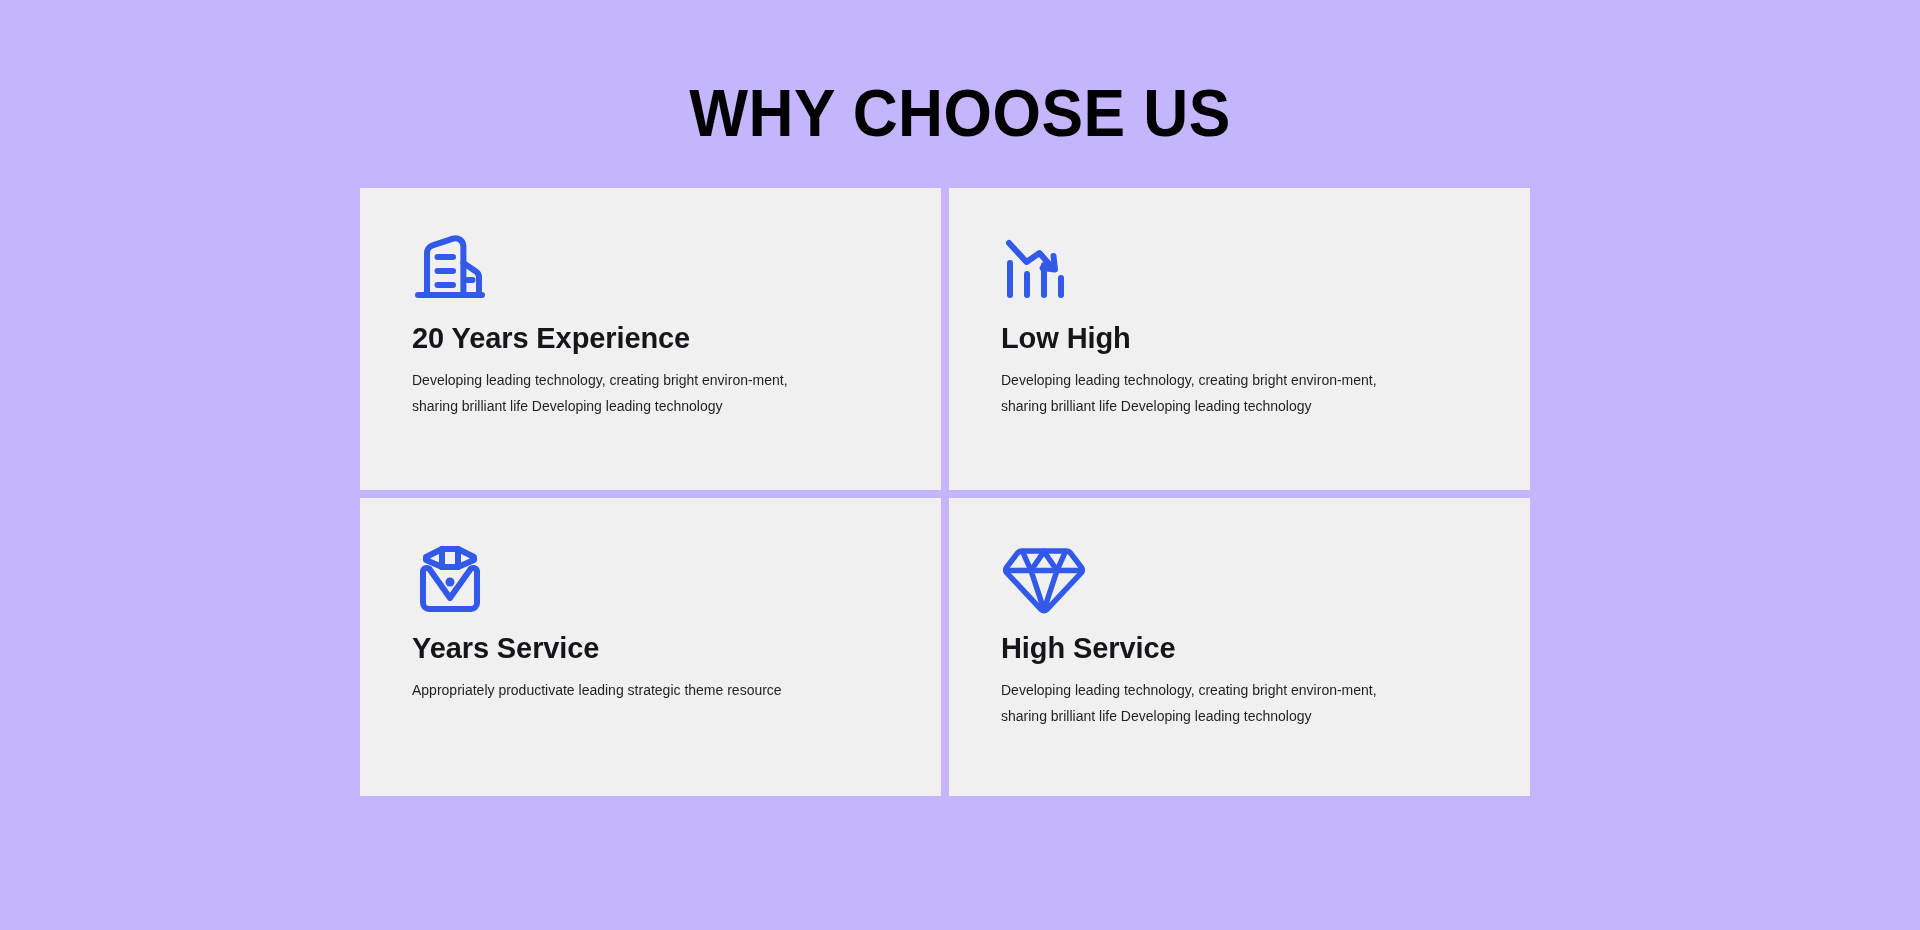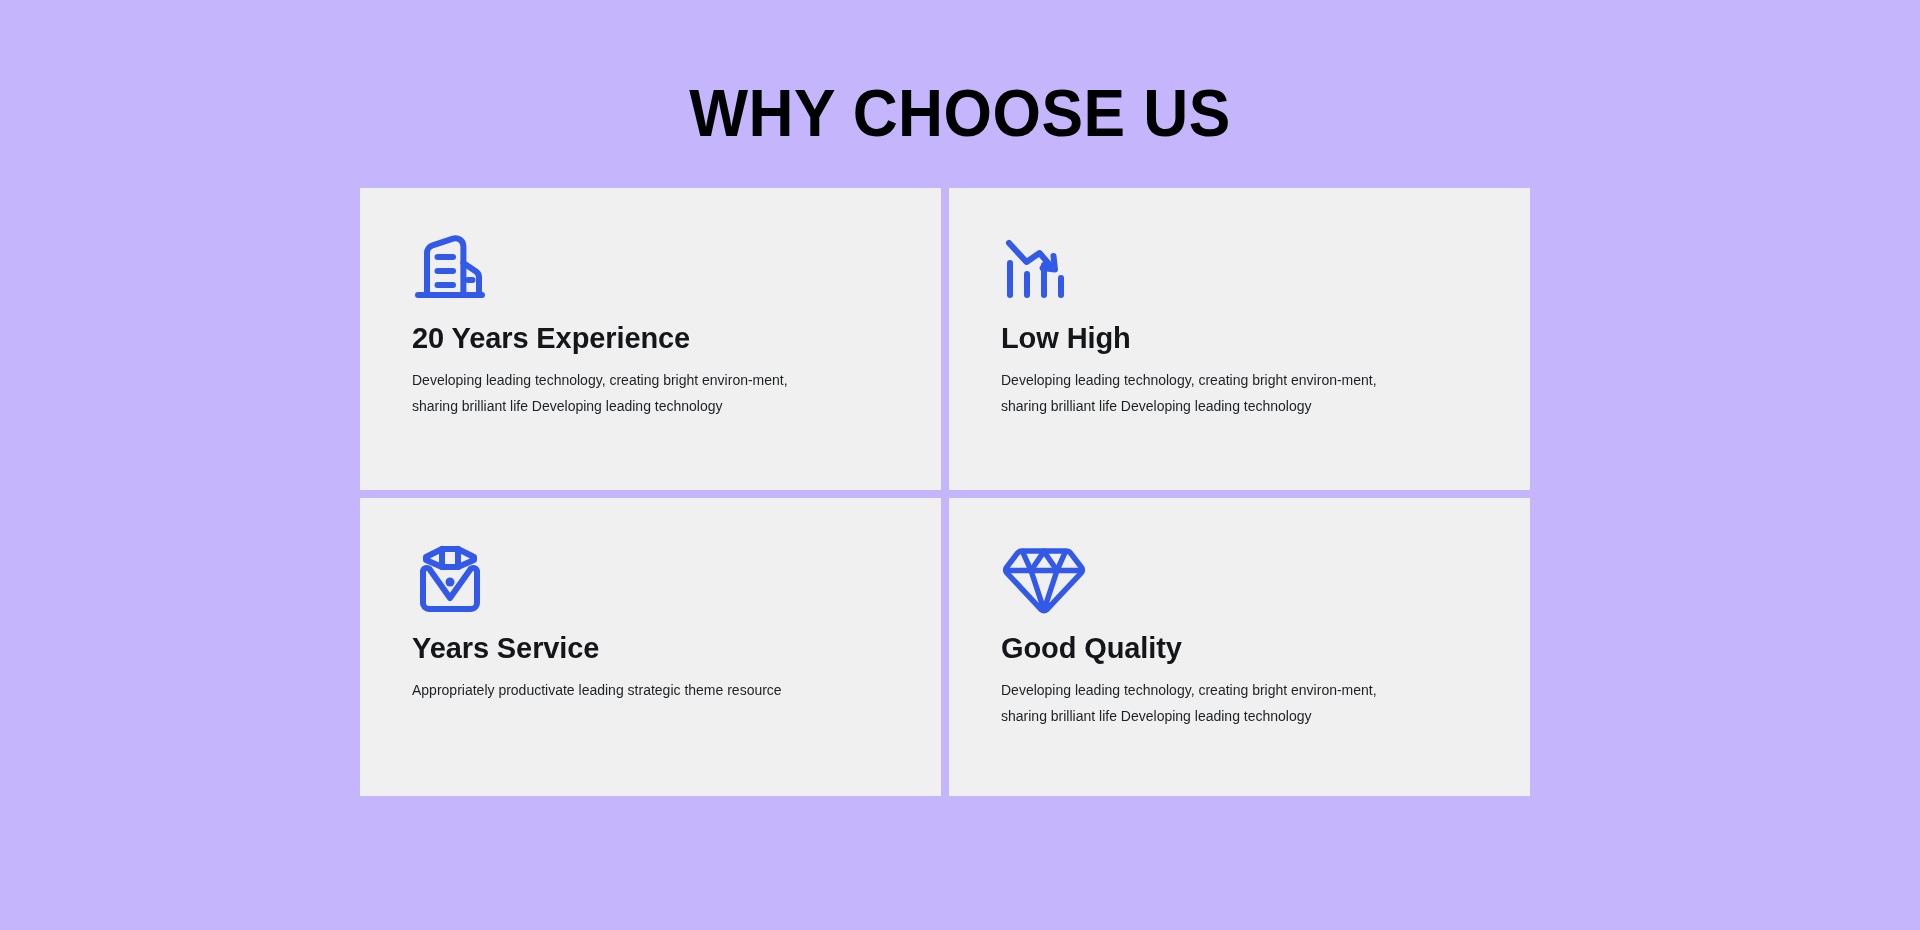--- a/index.html
+++ b/index.html
@@ -142,18 +142,18 @@
       <span class="card-icon">
         <svg width="86" height="72" viewBox="0 0 86 72" fill="none" stroke="#3259e8" stroke-width="5.5" stroke-linecap="round" stroke-linejoin="round">
           <path d="M21 8 H65 a6 6 0 0 1 4.6 2.2 L80.5 24.5 a4 4 0 0 1 -0.3 5.3 L45.8 66.6 a4 4 0 0 1 -5.6 0 L5.8 29.8 a4 4 0 0 1 -0.3 -5.3 L16.4 10.2 A6 6 0 0 1 21 8 Z"></path>
           <path d="M5 27.5 H81"></path>
           <path d="M21.5 8.5 L30 27.5 L43 67"></path>
           <path d="M64.5 8.5 L56 27.5 L43 67"></path>
           <path d="M43 8.5 L30 27.5"></path>
           <path d="M43 8.5 L56 27.5"></path>
         </svg>
       </span>
-      <div class="card-title">Good Quality</div>
+      <div class="card-title">High Service</div>
       <div class="card-desc">Developing leading technology, creating bright environ-ment, sharing brilliant life Developing leading technology</div>
     </div>
 
   </div>
 </div>
 
 </body></html>

